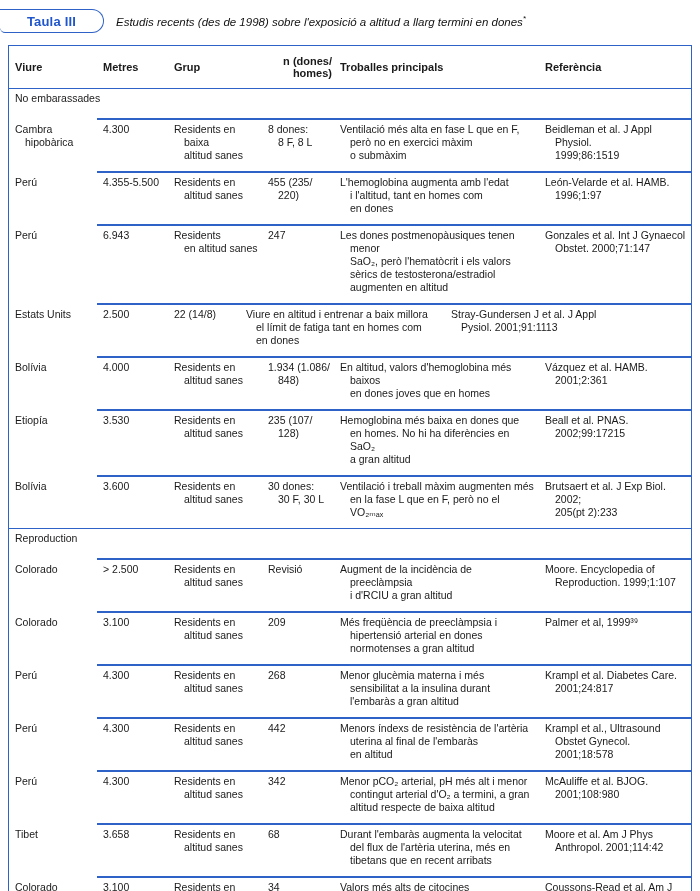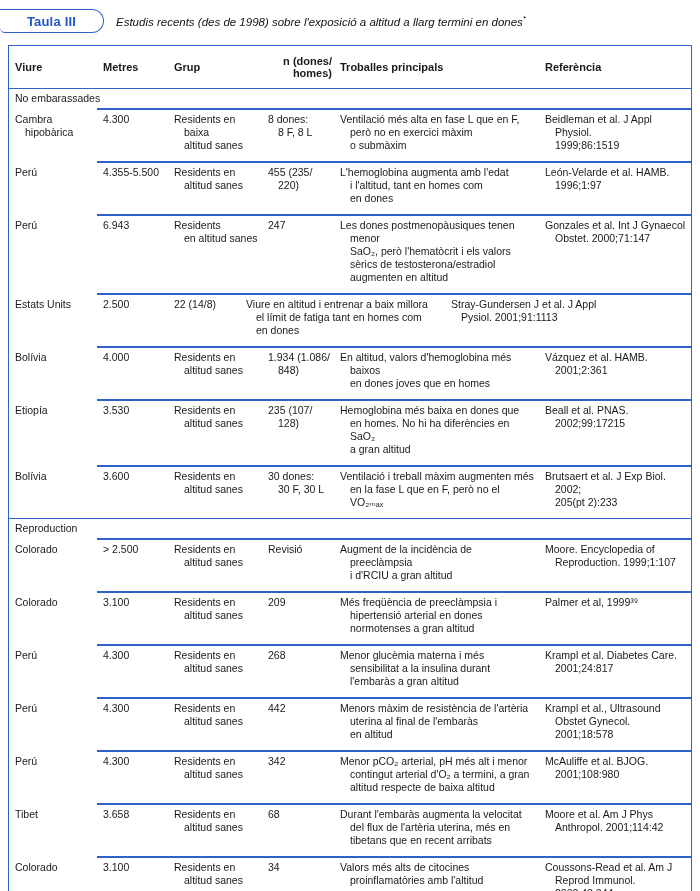--- a/index.html
+++ b/index.html
@@ -69,21 +69,21 @@
     font-weight: bold;
     font-size: 11px;
   }
   .header-row .hcell {
     box-sizing: border-box;
     padding: 2px 2px 2px 6px;
     white-space: pre-line;
   }
   .section-row {
     border-top: 1.5px solid #2f62c6;
-    padding: 3px 0 3px 6px;
+    padding: 3px 0 13px 6px;
     font-size: 10.5px;
     line-height: 13px;
   }
   .data-row {
     position: relative;
     display: flex;
     align-items: flex-start;
   }
   .data-row::before {
     content: "";
@@ -257,21 +257,21 @@
 l'embaràs a gran altitud</div>
           <div class="cell col6">Krampl et al. Diabetes Care.
 2001;24:817</div>
         </div>
         <div class="data-row">
           <div class="cell col1">Perú</div>
           <div class="cell col2">4.300</div>
           <div class="cell col3">Residents en
 altitud sanes</div>
           <div class="cell col4">442</div>
-          <div class="cell col5">Menors màxim de resistència de l'artèria
+          <div class="cell col5">Menors índexs de resistència de l'artèria
 uterina al final de l'embaràs
 en altitud</div>
           <div class="cell col6">Krampl et al., Ultrasound
 Obstet Gynecol. 2001;18:578</div>
         </div>
         <div class="data-row">
           <div class="cell col1">Perú</div>
           <div class="cell col2">4.300</div>
           <div class="cell col3">Residents en
 altitud sanes</div>

